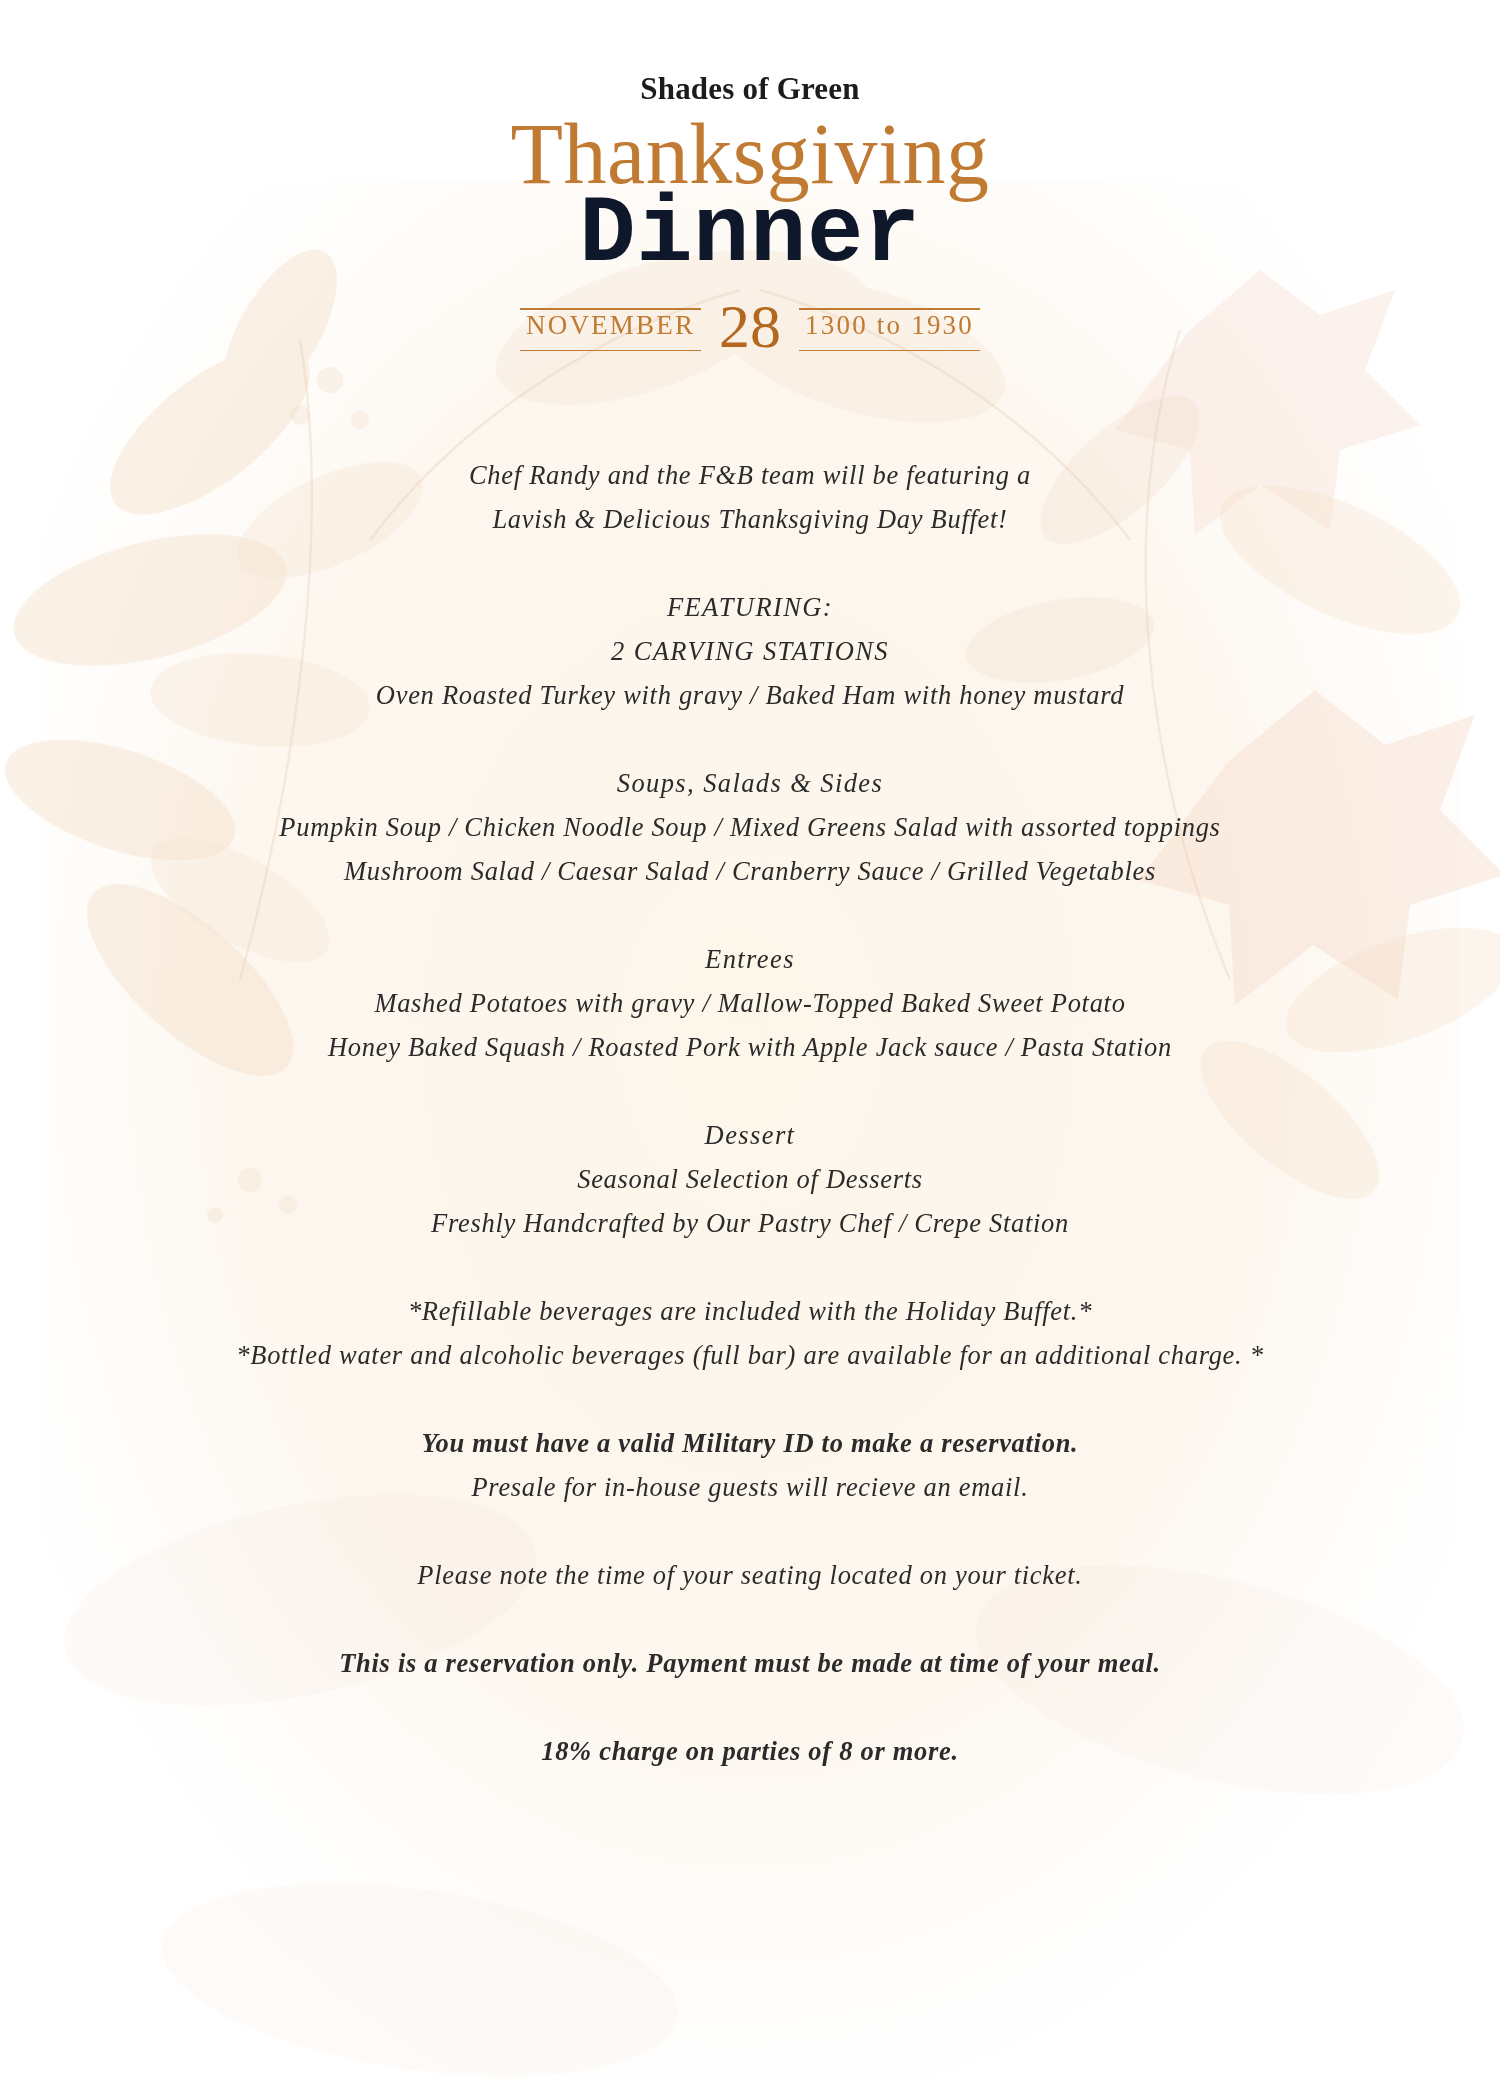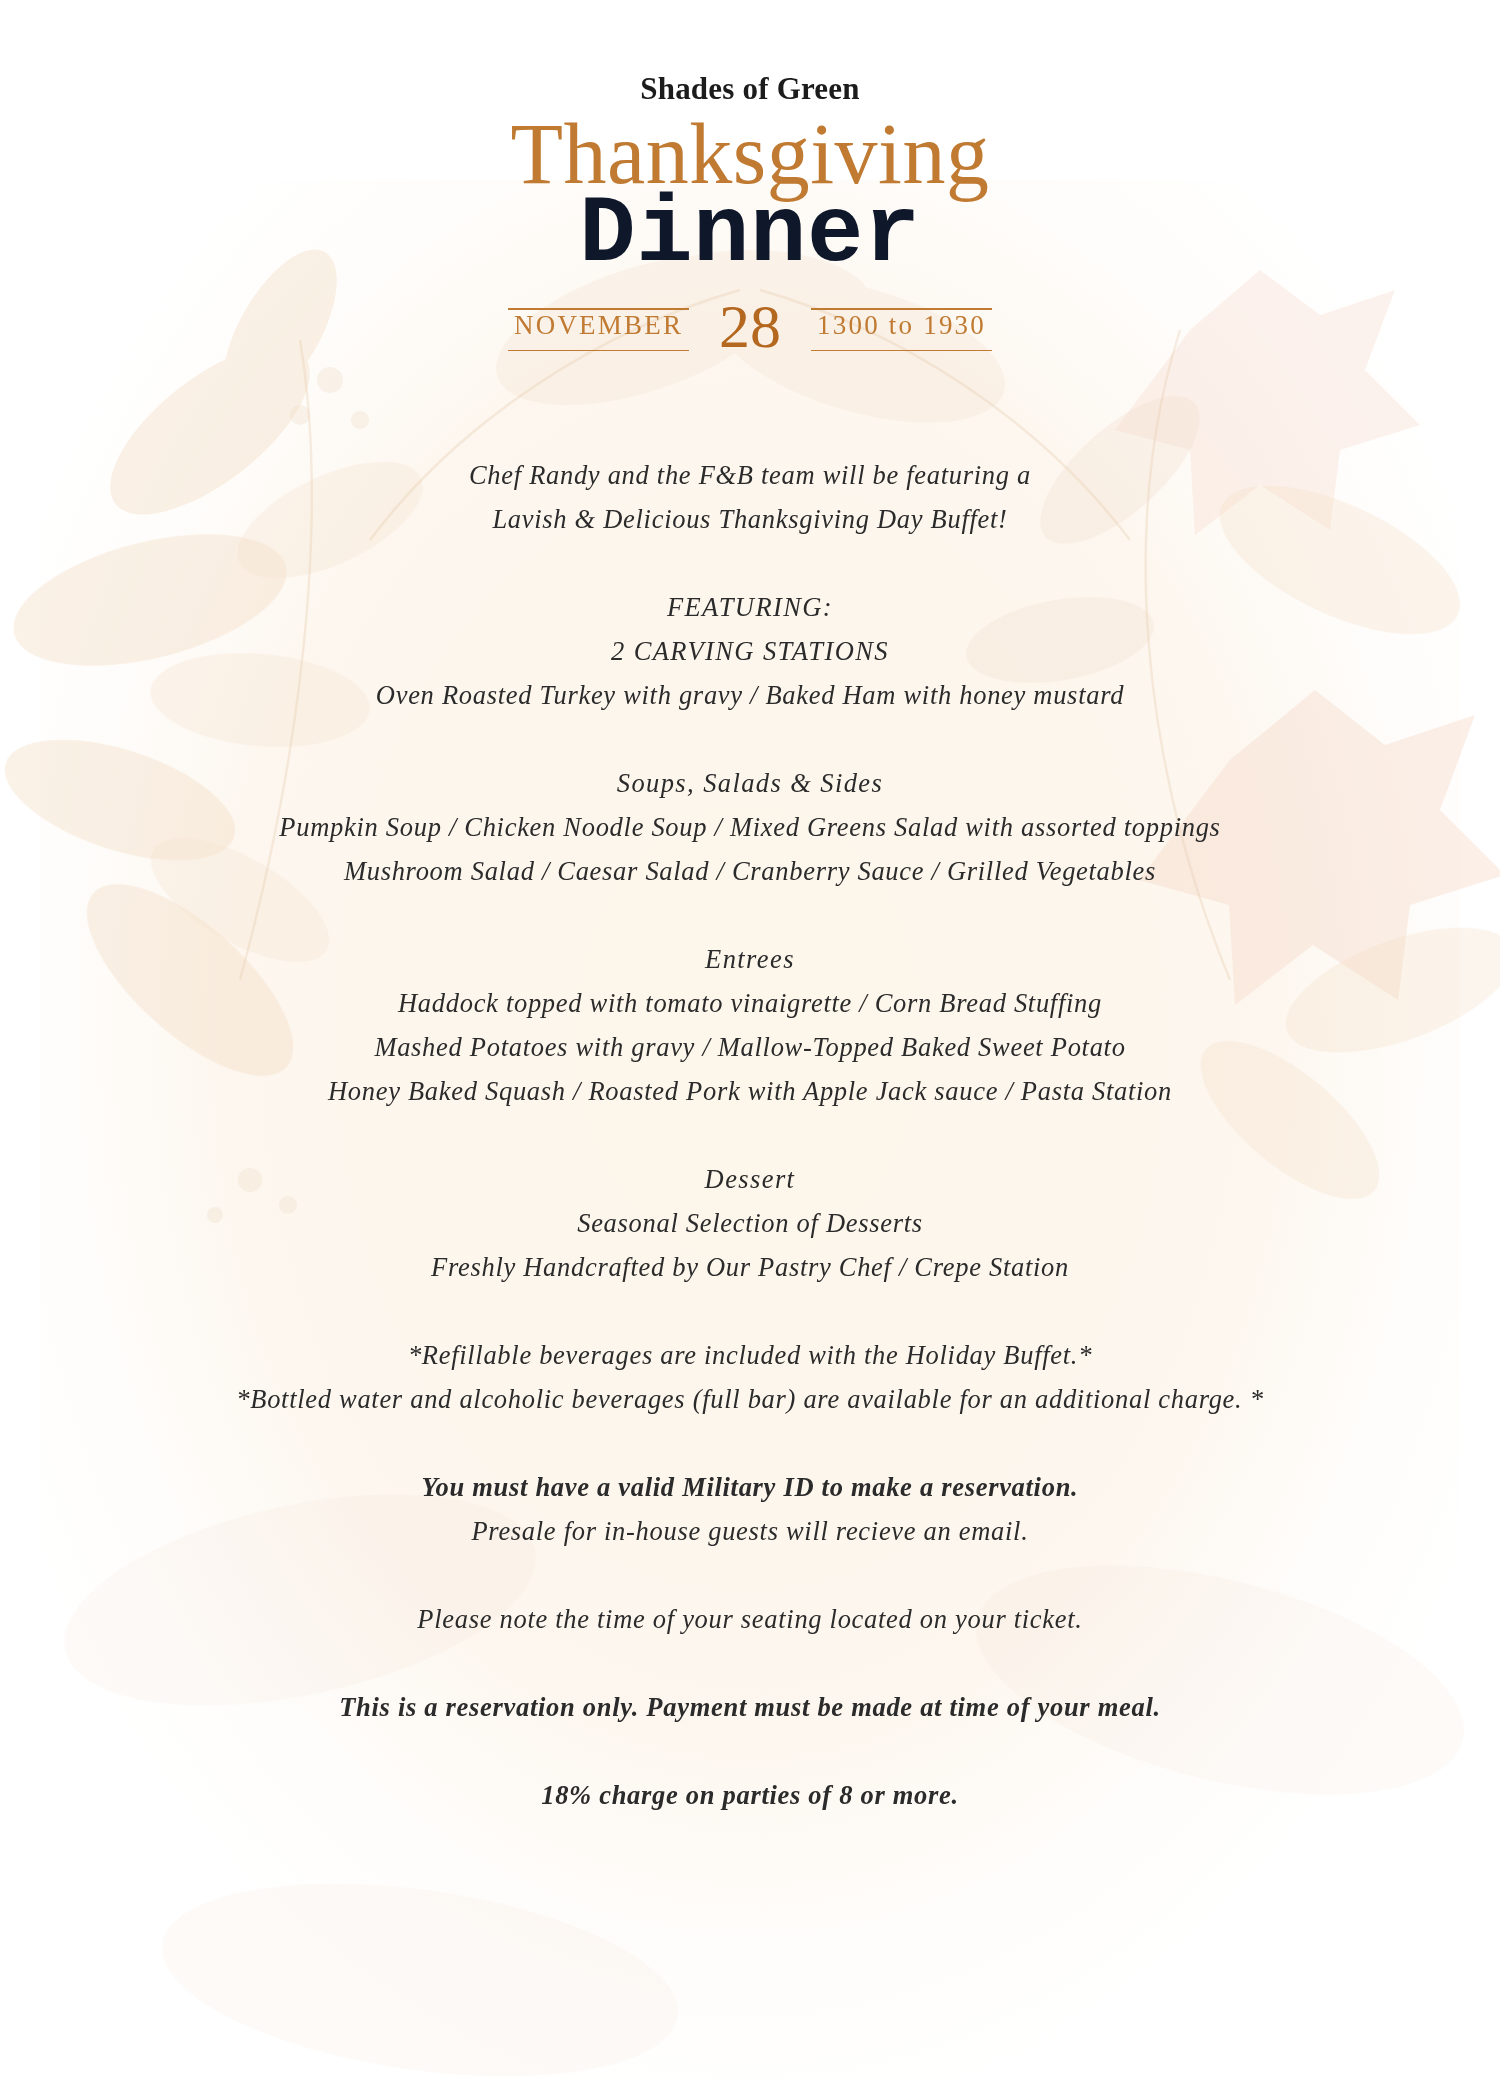--- a/index.html
+++ b/index.html
@@ -64,21 +64,21 @@
     color: #0f172a;
     line-height: 0.92;
     margin: -4px 0 0 0;
     letter-spacing: 0.5px;
   }
 
   .dateline {
     display: flex;
     align-items: center;
     justify-content: center;
-    gap: 18px;
+    gap: 6px;
     margin-top: 14px;
   }
   .dl-cell {
     position: relative;
     padding: 2px 6px 10px 6px;
   }
   .dl-cell.ruled::before,
   .dl-cell.ruled::after {
     content: "";
     position: absolute;
@@ -228,21 +228,20 @@
 
     <div class="gap"></div>
 
     <div class="line section-head">Soups, Salads &amp; Sides</div>
     <div class="line">Pumpkin Soup / Chicken Noodle Soup / Mixed Greens Salad with assorted toppings</div>
     <div class="line">Mushroom Salad / Caesar Salad / Cranberry Sauce / Grilled Vegetables</div>
 
     <div class="gap"></div>
 
     <div class="line section-head">Entrees</div>
-    <div class="line">Haddock topped with tomato vinaigrette / Corn Bread Stuffing</div>
     <div class="line">Mashed Potatoes with gravy / Mallow-Topped Baked Sweet Potato</div>
     <div class="line">Honey Baked Squash / Roasted Pork with Apple Jack sauce / Pasta Station</div>
 
     <div class="gap"></div>
 
     <div class="line section-head">Dessert</div>
     <div class="line">Seasonal Selection of Desserts</div>
     <div class="line">Freshly Handcrafted by Our Pastry Chef / Crepe Station</div>
 
     <div class="gap"></div>

